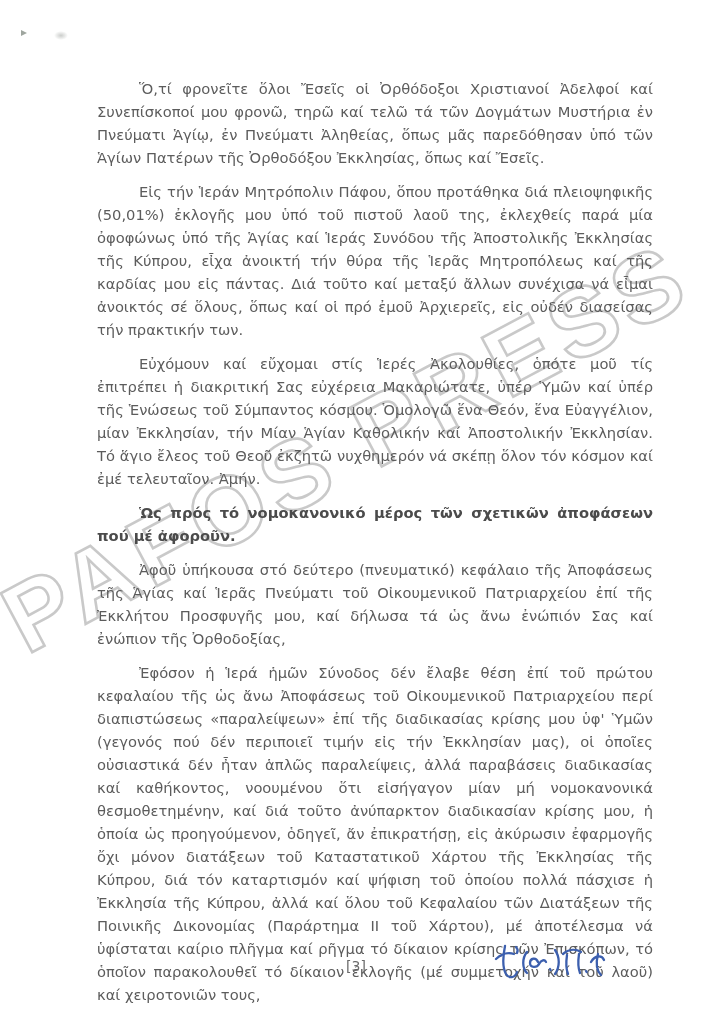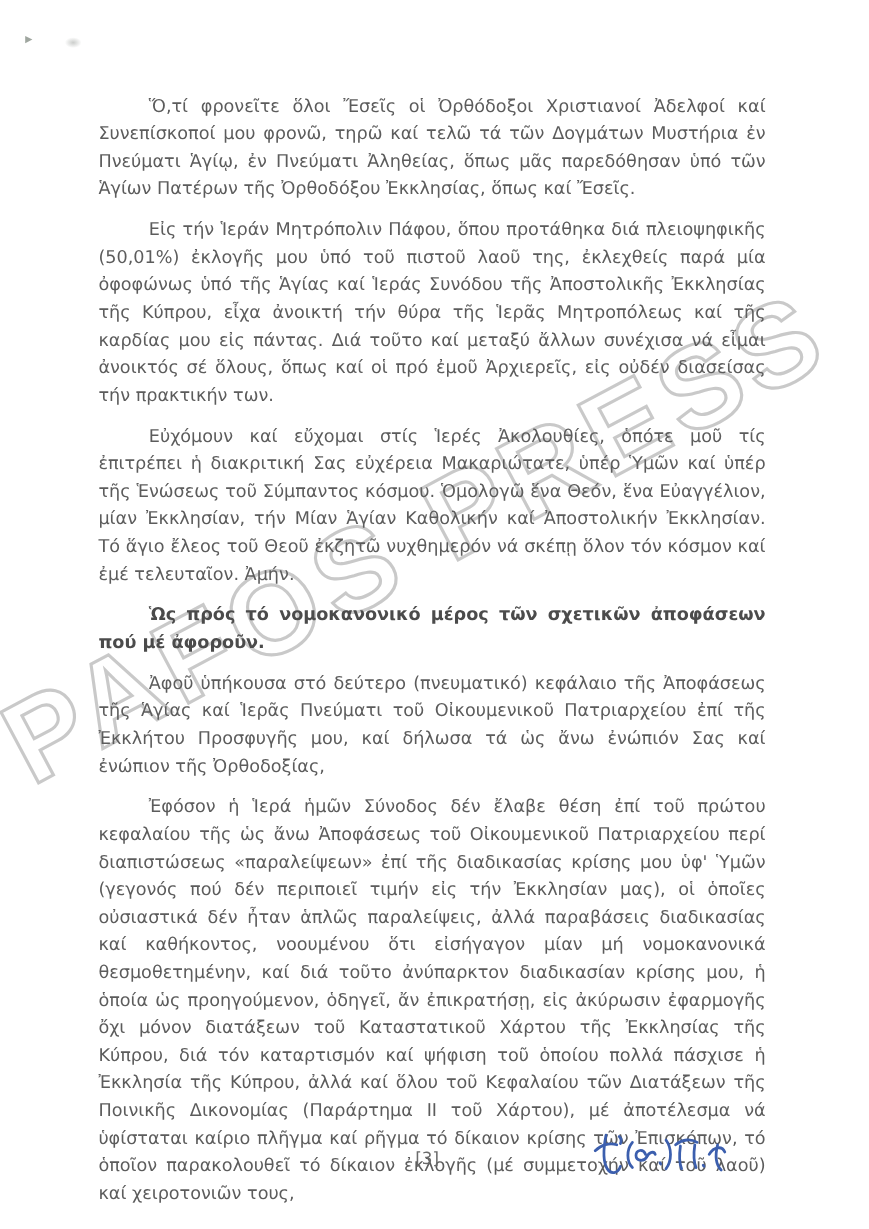--- a/index.html
+++ b/index.html
@@ -29,21 +29,21 @@
     font-size: 97px;
     letter-spacing: 7px;
     color: transparent;
     -webkit-text-stroke: 2.6px rgba(186,186,186,0.78);
     transform: rotate(-28deg);
     z-index: 1;
     pointer-events: none;
   }
   .content {
     position: absolute;
-    left: 82px;
+    left: 97px;
     top: 77px;
     width: 556px;
     z-index: 2;
     color: #5c5c5c;
     font-size: 14.7px;
     line-height: 23px;
     text-align: justify;
   }
   .content p {
     margin: 0 0 11px 0;

